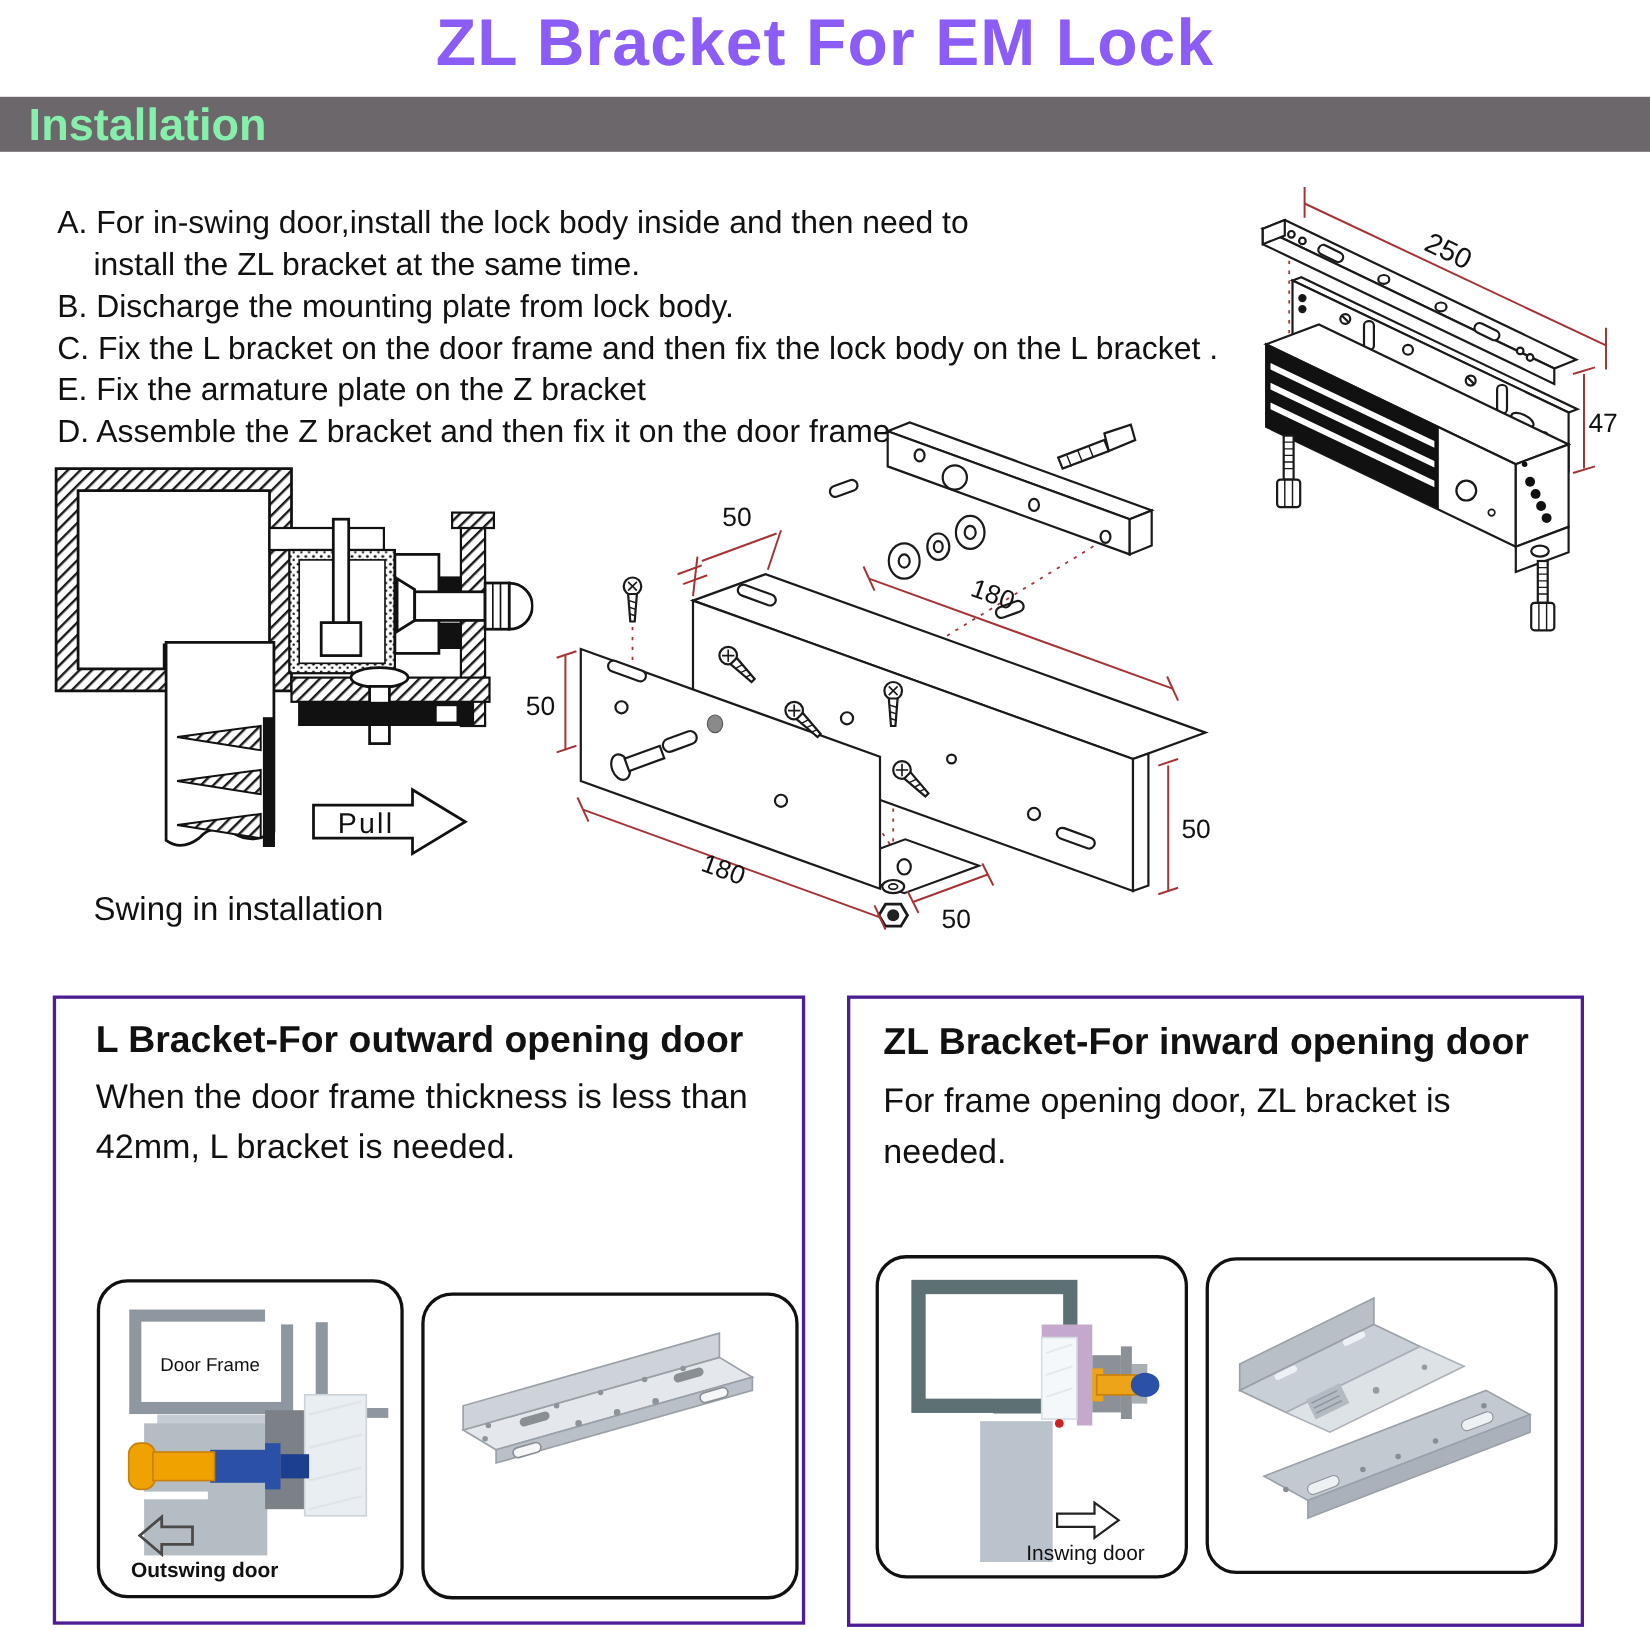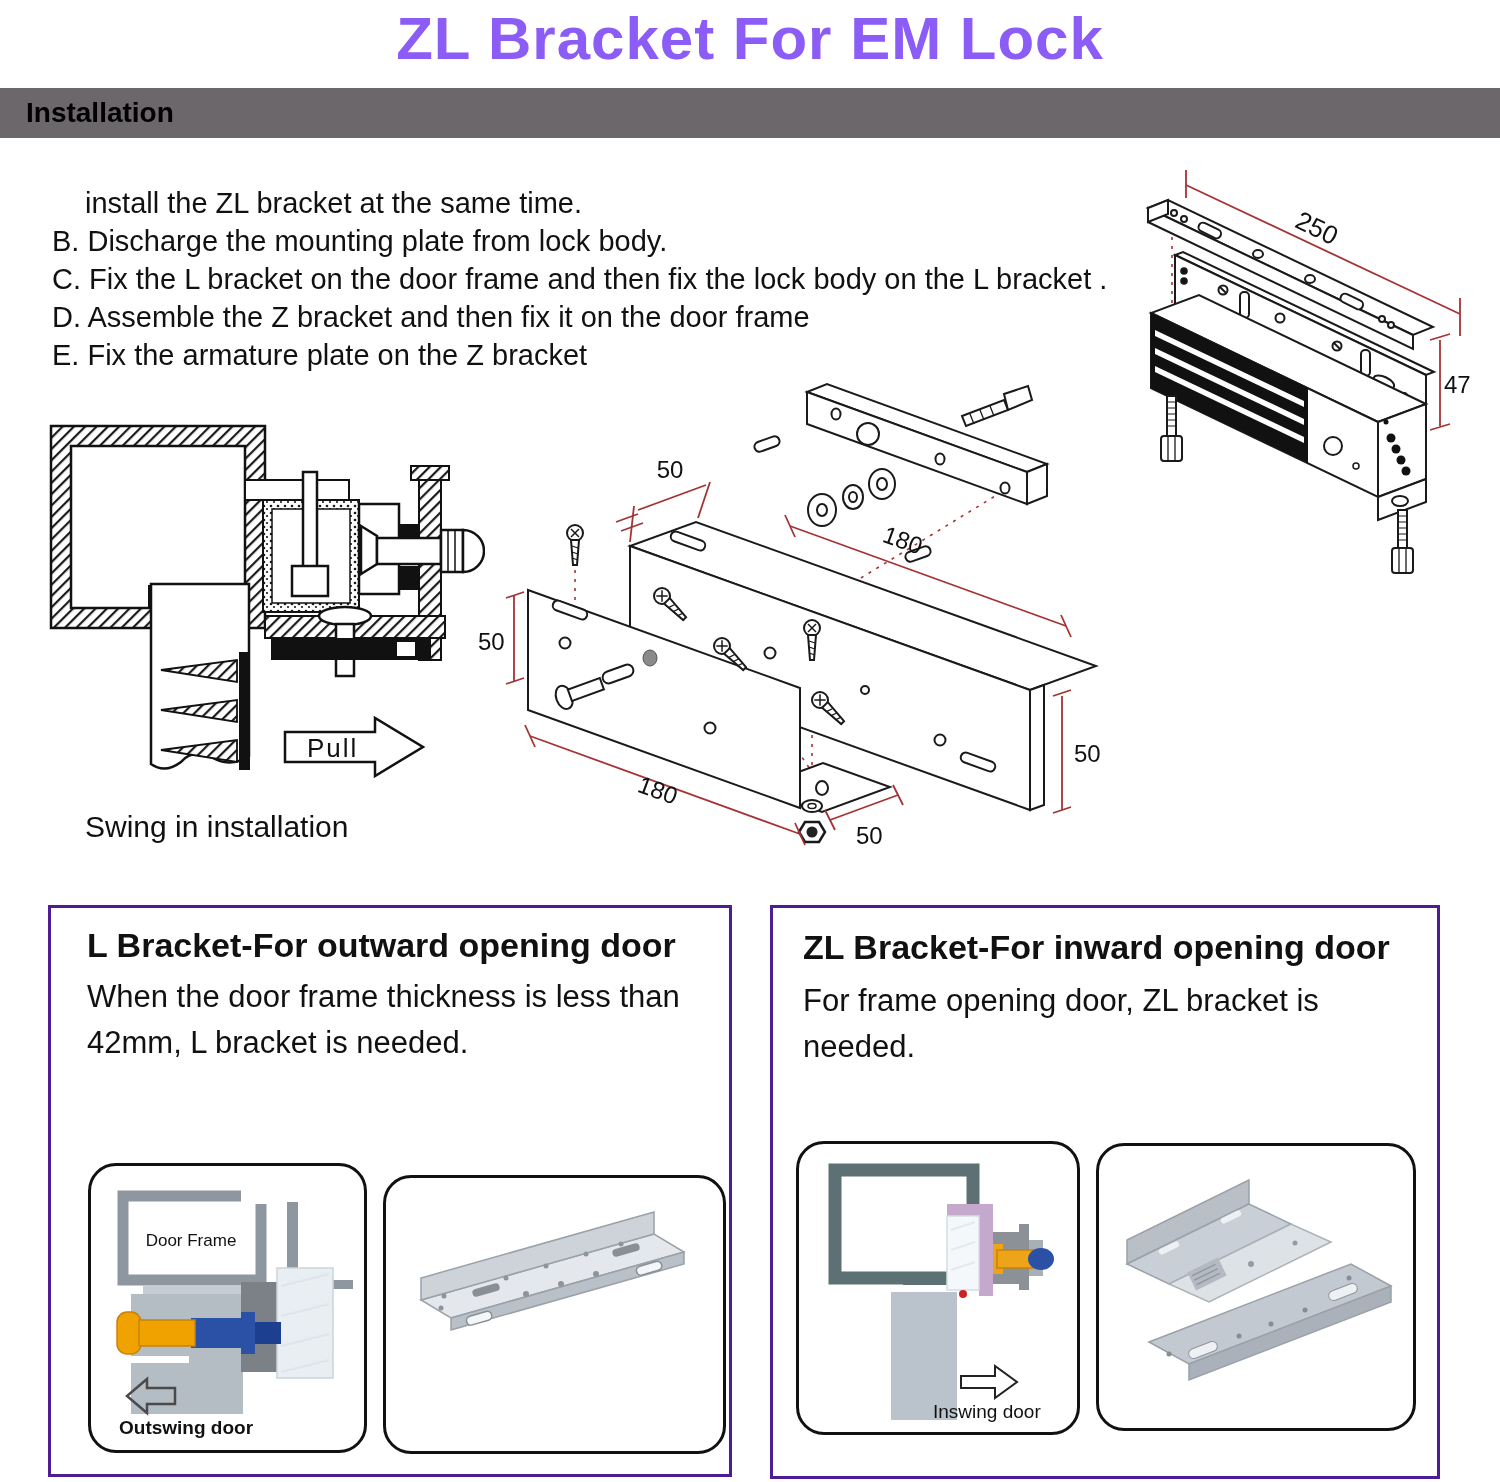--- a/index.html
+++ b/index.html
@@ -1,20 +1,20 @@
 <!DOCTYPE html>
 <html><head>
 <meta charset="utf-8">
 <style>
   html,body{margin:0;padding:0;background:#fff;}
   body{width:1500px;height:1482px;position:relative;font-family:"Liberation Sans",sans-serif;color:#111;}
   .abs{position:absolute;}
   .page-title{top:4px;left:0;width:1500px;text-align:center;font-size:60px;font-weight:bold;color:#8b5cf6;letter-spacing:1px;}
   .section-bar{top:88px;left:0;width:1500px;height:50px;background:#6b676b;}
-  .section-bar span{display:inline-block;padding-left:26px;line-height:50px;color:#000000;font-size:28px;font-weight:bold;}
+  .section-bar span{display:inline-block;padding-left:26px;line-height:50px;color:#86efac;font-size:41px;font-weight:bold;}
   .instructions{top:184px;left:52px;width:1110px;font-size:29px;line-height:38px;white-space:nowrap;}
   .instructions .indent{padding-left:33px;}
   .caption{font-size:30px;}
   .swing-caption{top:810px;left:85px;}
   svg{display:block;}
   svg text{fill:#111;font-family:"Liberation Sans",sans-serif;}
   .dim-label{font-size:24px;}
   .outer-box{border:3px solid #4c1d95;background:#fff;}
   .box-left{top:905px;left:48px;width:678px;height:566px;}
   .box-right{top:905px;left:770px;width:664px;height:568px;}
@@ -25,25 +25,26 @@
 </head>
 <body>
 
 <div class="abs page-title">ZL Bracket For EM Lock</div>
 
 <div class="abs section-bar">
   <span>Installation</span>
 </div>
 
 <div class="abs instructions">
+  <div>A. For in-swing door,install the lock body inside and then need to</div>
   <div class="indent">install the ZL bracket at the same time.</div>
   <div>B. Discharge the mounting plate from lock body.</div>
   <div>C. Fix the L bracket on the door frame and then fix the lock body on the L bracket .</div>
+  <div>E. Fix the armature plate on the Z bracket</div>
   <div>D. Assemble the Z bracket and then fix it on the door frame</div>
-  <div>E. Fix the armature plate on the Z bracket</div>
 </div>
 
 <svg class="abs" style="top:420px;left:45px" width="440" height="430" viewBox="0 0 440 430">
   <defs>
     <pattern id="hA" patternUnits="userSpaceOnUse" width="8" height="8" patternTransform="rotate(45)">
       <rect width="8" height="8" fill="#fff"></rect>
       <line x1="1" y1="0" x2="1" y2="8" stroke="#1a1a1a" stroke-width="2.4"></line>
     </pattern>
     <pattern id="stA" patternUnits="userSpaceOnUse" width="7" height="7">
       <rect width="7" height="7" fill="#fff"></rect>

